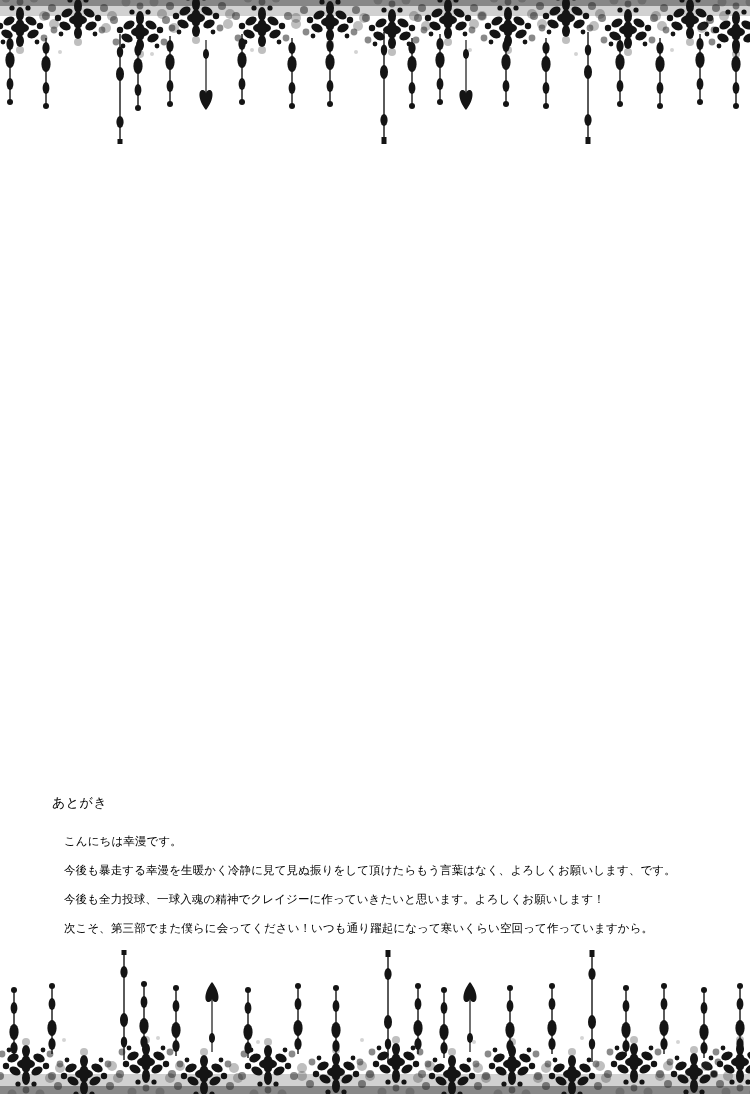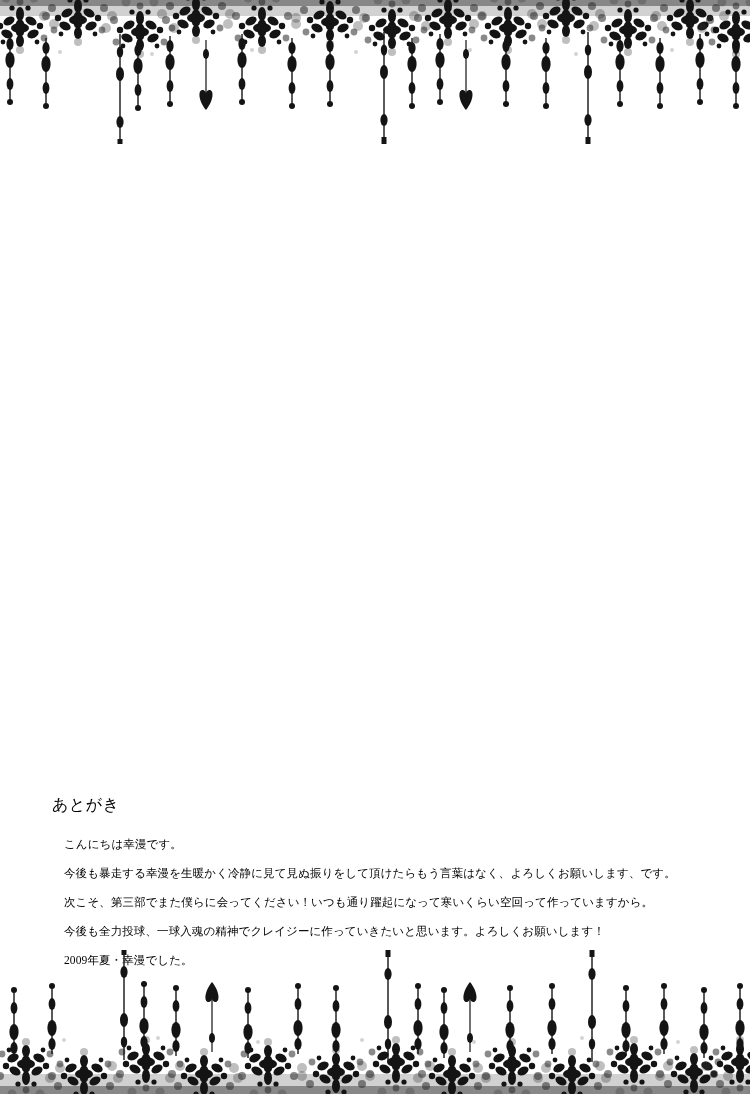--- a/index.html
+++ b/index.html
@@ -29,21 +29,21 @@
   .ornament-band svg { display: block; width: 750px; height: 150px; }
 
   
   .afterword {
     position: absolute;
     left: 52px;
     top: 795px;
     width: 660px;
   }
   .afterword-title {
-    font-size: 16px;
+    font-size: 13px;
     line-height: 1.2;
     color: #000000;
     margin-bottom: 22px;
     letter-spacing: 0.5px;
   }
   .afterword-body {
     font-size: 11.5px;
     line-height: 17px;
     color: #000000;
     letter-spacing: 0.1px;
@@ -186,23 +186,22 @@
         <circle cx="672" cy="56" r="2"></circle>
       </g>
     </svg>
   </div>
 
   <div class="afterword">
     <div class="afterword-title">あとがき</div>
     <div class="afterword-body">
       <div>こんにちは幸漫です。</div>
       <div>今後も暴走する幸漫を生暖かく冷静に見て見ぬ振りをして頂けたらもう言葉はなく、よろしくお願いします、です。</div>
+      <div>今後も全力投球、一球入魂の精神でクレイジーに作っていきたいと思います。よろしくお願いします！</div>
       <div>次こそ、第三部でまた僕らに会ってください！いつも通り躍起になって寒いくらい空回って作っていますから。</div>
-      <div>今後も全力投球、一球入魂の精神でクレイジーに作っていきたいと思います。よろしくお願いします！</div>
-      <div>2009年夏・幸漫でした。</div>
     </div>
   </div>
 
   <div class="ornament-band bottom">
     <svg viewBox="0 0 750 150" xmlns="http://www.w3.org/2000/svg" aria-hidden="true">
       <g opacity="0.22">
         <rect x="0" y="0" width="750" height="26" fill="#2e2e2e"></rect>
       </g>
       <g opacity="0.4">
         <rect x="0" y="0" width="750" height="14" fill="#1a1a1a"></rect>

